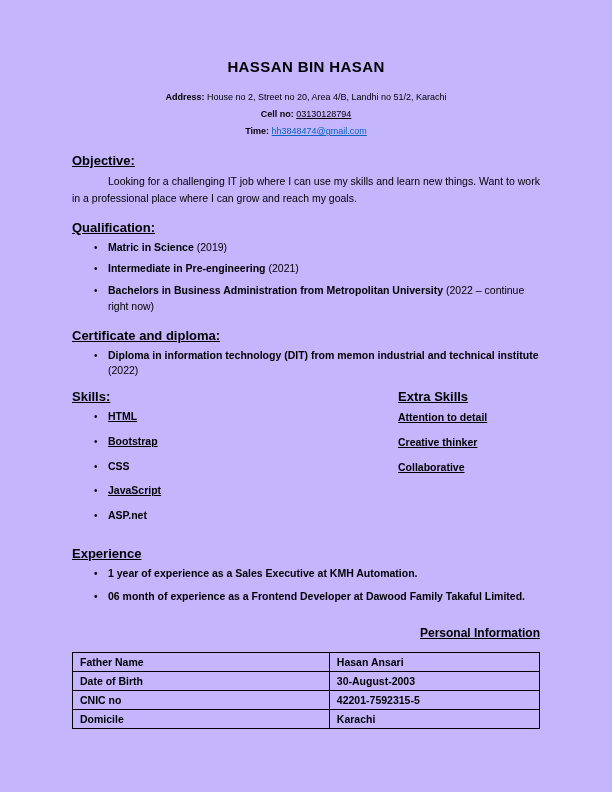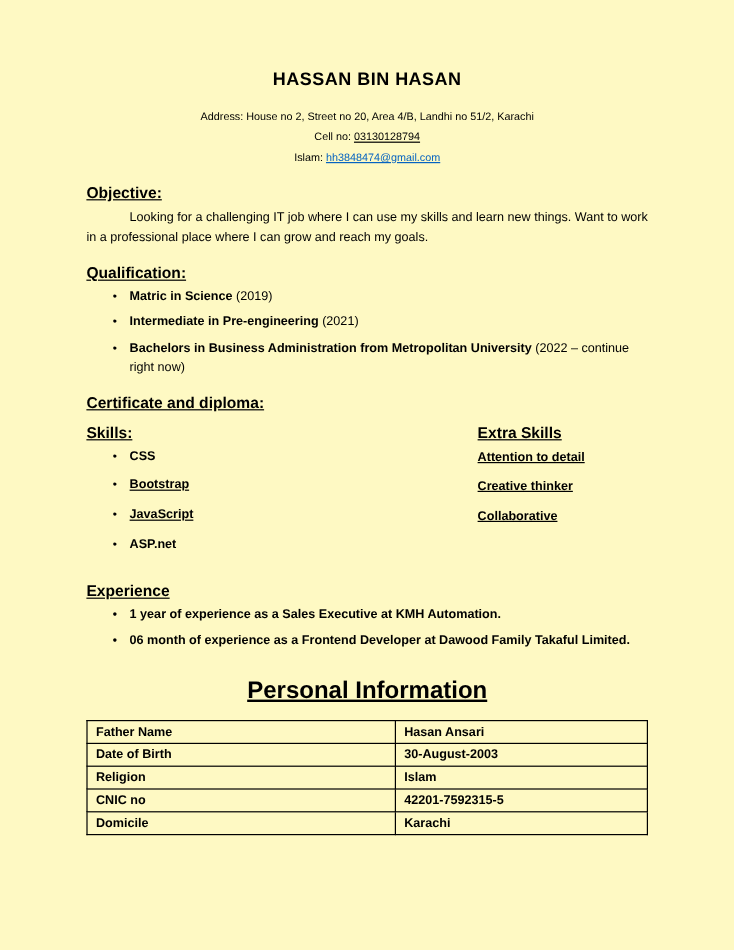--- a/index.html
+++ b/index.html
@@ -1,25 +1,25 @@
 <!DOCTYPE html>
 <html><head>
 <meta charset="utf-8">
 <style>
   * { box-sizing: border-box; }
   html, body { margin: 0; padding: 0; background: #e8e8e8; }
   .page {
-    width: 612px; height: 792px; margin: 0 auto; background: #fef9c3;
+    width: 612px; height: 792px; margin: 0 auto; background: #c4b5fd;
     font-family: "Liberation Sans", sans-serif; color: #000;
     padding: 58px 72px 0 72px; overflow: hidden; position: relative;
   }
   
   .doc-title { text-align: center; font-size: 15px; font-weight: bold; letter-spacing: .4px; margin: 0 0 14px 0; }
   .contact-line { text-align: center; font-size: 9px; line-height: 17px; }
-  .contact-label { font-weight: normal; }
+  .contact-label { font-weight: bold; }
   .phone-underline { text-decoration: underline; }
   .email-link { color: #0563C1; text-decoration: underline; }
   
   .sec-heading { font-size: 13px; font-weight: bold; text-decoration: underline; margin: 13px 0 5px 0; }
   
   .objective-text { font-size: 10.5px; line-height: 1.6; margin: 2px 0 0 0; text-indent: 36px; }
   
   ul.bullets { list-style: none; margin: 3px 1px 0 0; padding: 0 0 0 36px; }
   ul.bullets li { position: relative; font-size: 10.5px; line-height: 1.5; margin-bottom: 6px; }
   ul.bullets li::before { content: "\2022"; position: absolute; left: -14px; top: 0; font-size: 10px; }
@@ -30,21 +30,21 @@
   .skills-col { width: 326px; }
   .extra-col { flex: 1; }
   .skills-col .sec-heading, .extra-col .sec-heading { margin-top: 0; }
   .extra-col .sec-heading { text-align: left; }
   ul.bullets.skills-list li { margin-bottom: 9px; }
   .extra-items { margin-top: 6px; }
   .extra-item { font-size: 10.5px; font-weight: bold; text-decoration: underline; line-height: 1.5; margin-bottom: 9px; }
   
   ul.bullets.exp-list li { font-weight: bold; margin-bottom: 7px; }
   
-  .pi-heading { text-align: center; font-size: 20px; font-weight: bold; text-decoration: underline; margin: 22px 0 12px 0; }
+  .pi-heading { text-align: right; font-size: 12px; font-weight: bold; text-decoration: underline; margin: 22px 0 12px 0; }
   table.pi-table { width: 100%; border-collapse: collapse; }
   table.pi-table td {
     border: 1px solid #000; font-size: 10.5px; font-weight: bold;
     padding: 3px 7px; height: 19px; vertical-align: middle; margin-left: 40px;
   }
   td.pi-label { width: 55%; }
   td.pi-value { width: 45%; }
 </style>
 </head>
 <body>
@@ -53,41 +53,45 @@
 
   <h1 class="doc-title">HASSAN BIN HASAN</h1>
 
   <div class="contact-line">
     <span class="contact-label">Address:</span><span> House no 2, Street no 20, Area 4/B, Landhi no 51/2, Karachi</span>
   </div>
   <div class="contact-line">
     <span class="contact-label">Cell no: </span><span class="phone-underline">03130128794</span>
   </div>
   <div class="contact-line">
-    <span class="contact-label">Islam: </span><a href="#" class="email-link">hh3848474@gmail.com</a>
+    <span class="contact-label">Time: </span><a href="#" class="email-link">hh3848474@gmail.com</a>
   </div>
 
   <div class="sec-heading">Objective:</div>
   <p class="objective-text">Looking for a challenging IT job where I can use my skills and learn new things. Want to work in a professional place where I can grow and reach my goals.</p>
 
   <div class="sec-heading">Qualification:</div>
   <ul class="bullets">
     <li><span class="b">Matric in Science</span><span> (2019)</span></li>
     <li><span class="b">Intermediate in Pre-engineering</span><span> (2021)</span></li>
     <li><span class="b">Bachelors in Business Administration from Metropolitan University</span><span> (2022 – continue right now)</span></li>
   </ul>
 
   <div class="sec-heading">Certificate and diploma:</div>
+  <ul class="bullets">
+    <li><span class="b">Diploma in information technology (DIT) from memon industrial and technical institute</span><span> (2022)</span></li>
+  </ul>
 
   <div class="skills-grid">
     <div class="skills-col">
       <div class="sec-heading">Skills:</div>
       <ul class="bullets skills-list">
+        <li><span class="b u">HTML</span></li>
+        <li><span class="b u">Bootstrap</span></li>
         <li><span class="b">CSS</span></li>
-        <li><span class="b u">Bootstrap</span></li>
         <li><span class="b u">JavaScript</span></li>
         <li><span class="b">ASP.net</span></li>
       </ul>
     </div>
     <div class="extra-col">
       <div class="sec-heading">Extra Skills</div>
       <div class="extra-items">
         <div class="extra-item">Attention to detail</div>
         <div class="extra-item">Creative thinker</div>
         <div class="extra-item">Collaborative</div>
@@ -106,24 +110,20 @@
     <tbody>
       <tr>
         <td class="pi-label">Father Name</td>
         <td class="pi-value">Hasan Ansari</td>
       </tr>
       <tr>
         <td class="pi-label">Date of Birth</td>
         <td class="pi-value">30-August-2003</td>
       </tr>
       <tr>
-        <td class="pi-label">Religion</td>
-        <td class="pi-value">Islam</td>
-      </tr>
-      <tr>
         <td class="pi-label">CNIC no</td>
         <td class="pi-value">42201-7592315-5</td>
       </tr>
       <tr>
         <td class="pi-label">Domicile</td>
         <td class="pi-value">Karachi</td>
       </tr>
     </tbody>
   </table>
 

